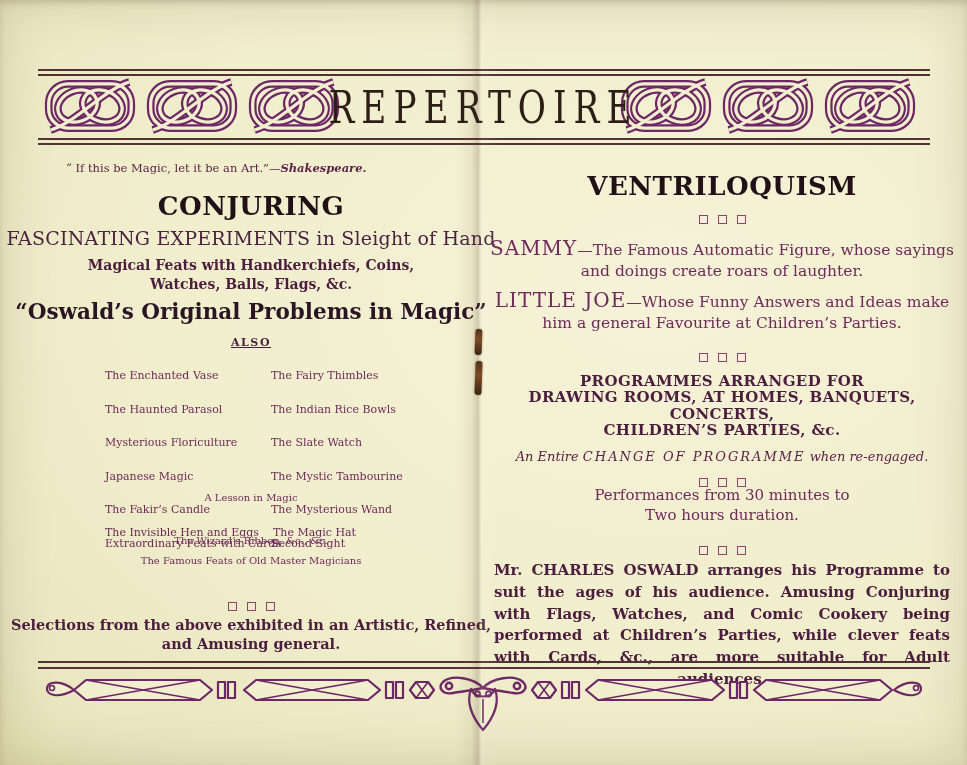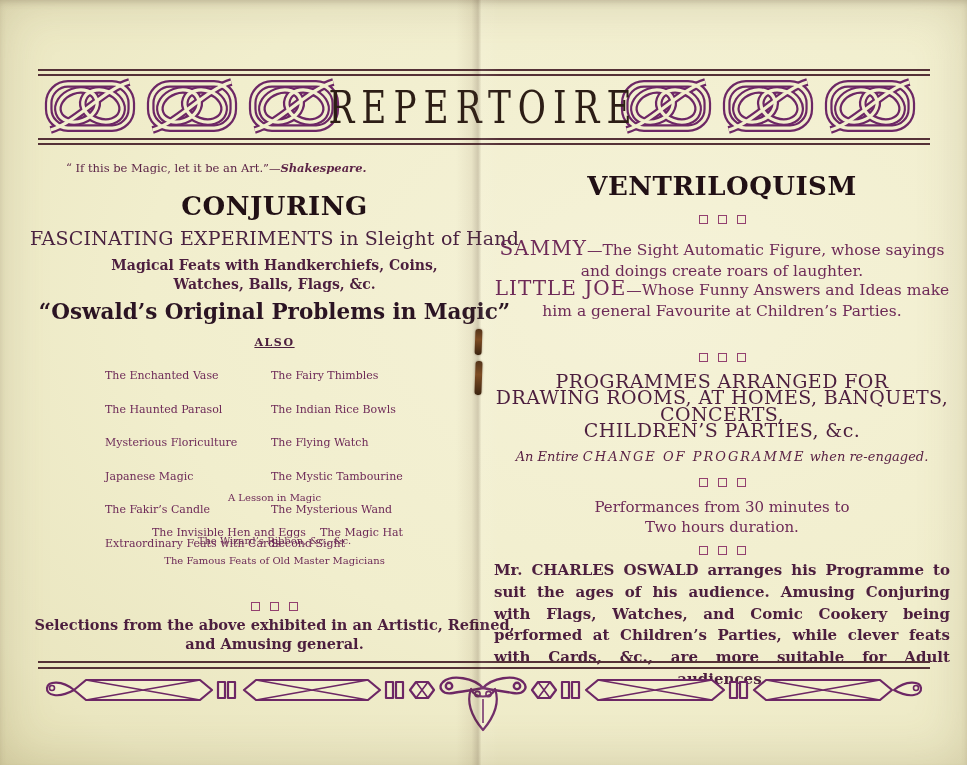--- a/index.html
+++ b/index.html
@@ -7,21 +7,21 @@
     position:relative; width:967px; height:765px; overflow:hidden;
     background:
       radial-gradient(ellipse at 68% 38%, #f5f2d8 0%, #f1eecd 55%, #eae6c0 88%, #e2ddb2 100%);
     box-shadow: inset 0 0 50px rgba(120,100,60,.22), inset 0 4px 8px -3px rgba(80,60,40,.30);
     font-family:"DejaVu Serif","Liberation Serif",serif;
     color:#6e2a58;
   }
   .abs{position:absolute;}
   .ctr{left:0;right:0;text-align:center;}
   .page{position:absolute;top:0;height:765px;}
-  #page-left{left:0;width:502px;padding-left:47px;}
+  #page-left{left:0;width:502px;}
   #page-right{left:486px;width:472px;}
 
   
   .rule{position:absolute;left:38px;width:892px;height:1.5px;background:#553137;}
 
   
   #repertoire-title{
     top:82px; font-size:44px; font-weight:400; color:#2c1d15;
     letter-spacing:9px; transform:scaleX(.78); transform-origin:center;
   }
@@ -43,21 +43,21 @@
   .list-row{position:relative;height:19.6px;font-size:11px;margin-top:14px;}
   .list-row .c1{position:absolute;left:105px;white-space:nowrap;}
   .list-row .c2{position:absolute;left:271px;white-space:nowrap;}
   .c-line{font-size:10px;}
   .sel{font-size:14.5px;font-weight:bold;line-height:19px;color:#4c1e3e;}
 
   .squares span{display:inline-block;width:7px;height:7px;border:1.3px solid #93406f;margin:0 5px;vertical-align:middle;}
 
   .vent-line{font-size:15.5px;line-height:21px;}
   .big-name{font-size:20px;letter-spacing:1px;}
-  .prog{font-size:19px;font-weight:normal;letter-spacing:.4px;line-height:16.4px;color:#4c1e3e;}
+  .prog{font-size:15px;font-weight:bold;letter-spacing:.4px;line-height:16.4px;color:#4c1e3e;}
   .change{font-size:13px;font-weight:normal;font-style:italic;color:#5a2245;}
   .change .caps{letter-spacing:2px;}
   .perf{font-size:15px;line-height:20px;}
   .closing{
     font-size:15px;font-weight:bold;line-height:21.8px;color:#4c1e3e;
     text-align:justify;text-align-last:center;
   }
 
   
   #fold-crease{left:456px;top:0;width:44px;height:765px;pointer-events:none;
@@ -141,21 +141,21 @@
       <div class="list-row">
           <span class="c1">The Enchanted Vase</span>
           <span class="c2">The Fairy Thimbles</span>
         </div>
       <div class="list-row">
           <span class="c1">The Haunted Parasol</span>
           <span class="c2">The Indian Rice Bowls</span>
         </div>
       <div class="list-row">
           <span class="c1">Mysterious Floriculture</span>
-          <span class="c2">The Flying Watch</span>
+          <span class="c2">The Slate Watch</span>
         </div>
       <div class="list-row">
           <span class="c1">Japanese Magic</span>
           <span class="c2">The Mystic Tambourine</span>
         </div>
       <div class="list-row">
           <span class="c1">The Fakir’s Candle</span>
           <span class="c2">The Mysterious Wand</span>
         </div>
       <div class="list-row">
@@ -183,45 +183,45 @@
       <div>and Amusing general.</div>
     </div>
   </div>
 
   <div id="page-right" class="page">
     <div class="abs ctr h-big" style="top:171px">VENTRILOQUISM</div>
 
     <div class="abs ctr squares" style="top:209px"><span></span><span></span><span></span></div>
 
     <div class="abs ctr vent-line" style="top:238px">
-      <div><span class="big-name">SAMMY</span><span>—The Sight Automatic Figure, whose sayings</span></div>
+      <div><span class="big-name">SAMMY</span><span>—The Famous Automatic Figure, whose sayings</span></div>
       <div>and doings create roars of laughter.</div>
     </div>
 
-    <div class="abs ctr vent-line" style="top:278px">
+    <div class="abs ctr vent-line" style="top:290px">
       <div><span class="big-name">LITTLE JOE</span><span>—Whose Funny Answers and Ideas make</span></div>
       <div>him a general Favourite at Children’s Parties.</div>
     </div>
 
     <div class="abs ctr squares" style="top:347px"><span></span><span></span><span></span></div>
 
     <div class="abs ctr prog" style="top:373px">
       <div>PROGRAMMES ARRANGED FOR</div>
       <div>DRAWING ROOMS, AT HOMES, BANQUETS,</div>
       <div>CONCERTS,</div>
       <div>CHILDREN’S PARTIES, &amp;c.</div>
     </div>
 
     <div class="abs ctr change" style="top:449px">
       <span>An Entire </span><span class="caps">CHANGE OF PROGRAMME</span><span> when re-engaged.</span>
     </div>
 
     <div class="abs ctr squares" style="top:472px"><span></span><span></span><span></span></div>
 
-    <div class="abs ctr perf" style="top:497px">
+    <div class="abs ctr perf" style="top:485px">
       <div>Performances from 30 minutes to</div>
       <div>Two hours duration.</div>
     </div>
 
     <div class="abs ctr squares" style="top:540px"><span></span><span></span><span></span></div>
 
     <div class="abs closing" style="left:8px;top:560px;width:456px">Mr. CHARLES OSWALD arranges his Programme to suit the ages of his audience.  Amusing Conjuring with Flags, Watches, and Comic Cookery being performed at Children’s Parties, while clever feats with Cards, &amp;c., are more suitable for Adult audiences.</div>
   </div>
 
   <div class="rule" style="top:661px"></div>

